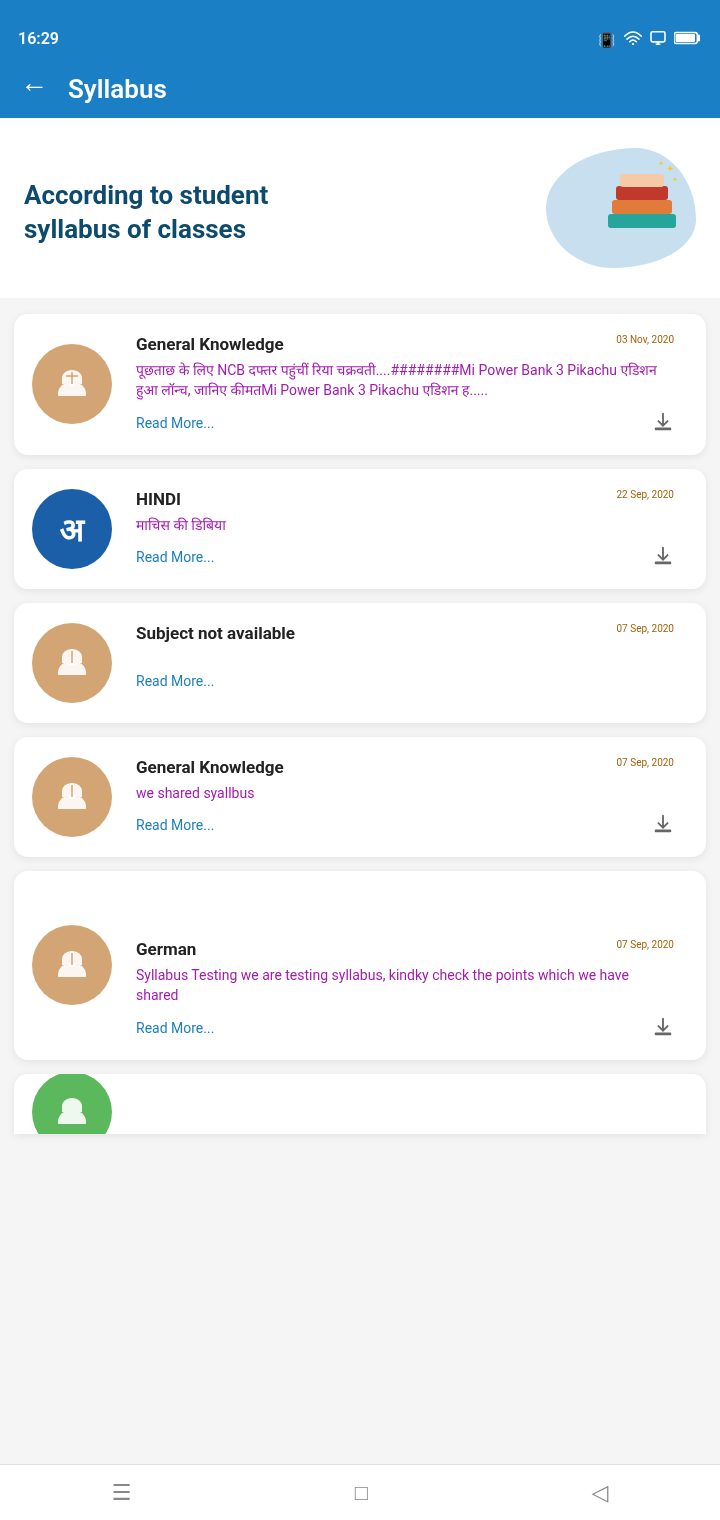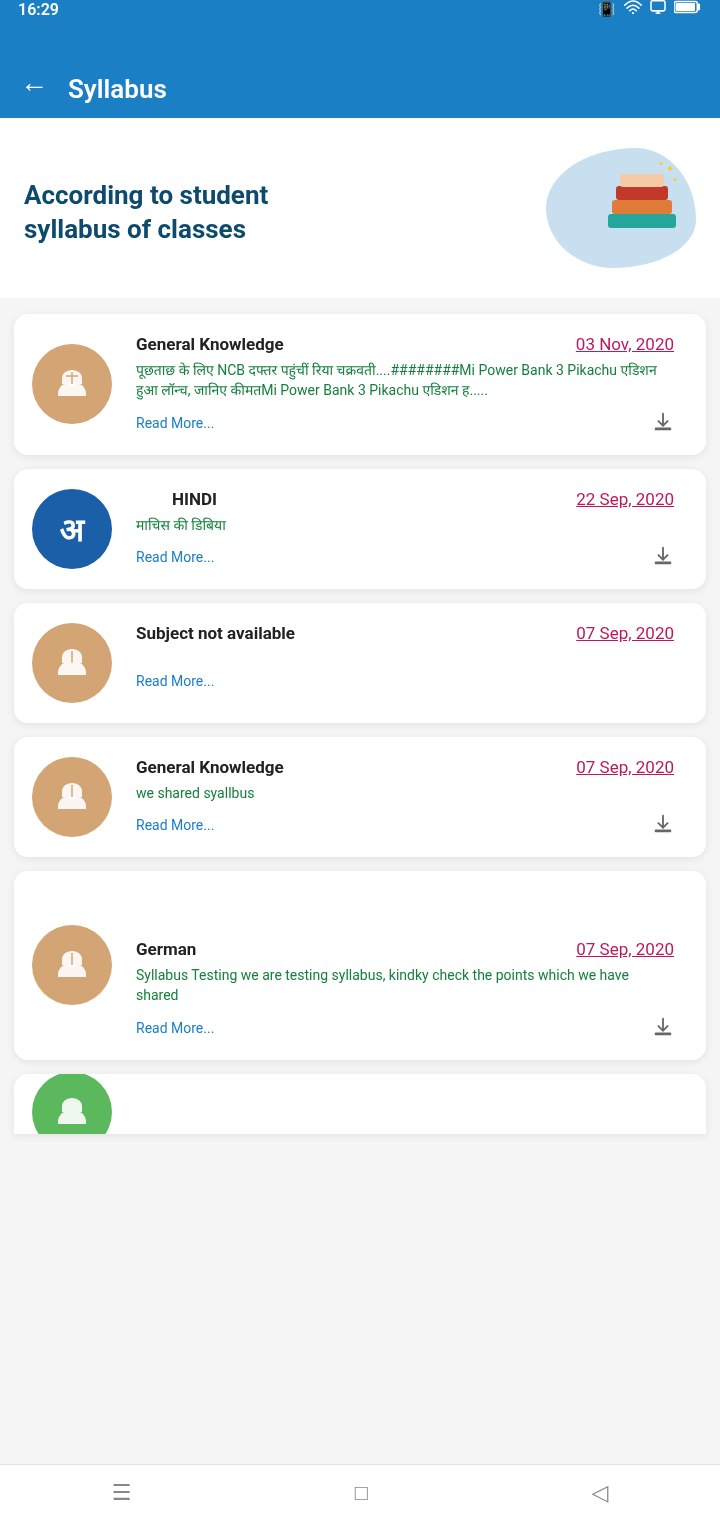--- a/index.html
+++ b/index.html
@@ -10,21 +10,21 @@
       font-family: 'Roboto', Arial, sans-serif;
       background: #f5f5f5;
       overflow-x: hidden;
     }
 
     
     .status-bar {
       background: #1a7fc4;
       height: 48px;
       display: flex;
-      align-items: flex-start;
+      align-items: flex-end;
       justify-content: space-between;
       padding: 0 18px;
       color: white;
       font-size: 15px;
       font-weight: 500;
     }
     .status-bar .time { font-size: 16px; font-weight: 600; }
     .status-icons { display: flex; align-items: center; gap: 8px; }
     .status-icon { font-size: 14px; }
 
@@ -130,29 +130,28 @@
       flex-direction: column;
     }
     .card-title {
       font-size: 17px;
       font-weight: 700;
       color: #222;
       margin-bottom: 6px;
     }
     .card-description {
       font-size: 14px;
-      color: #15803d;
+      color: #a21caf;
       line-height: 1.45;
     }
     .card-date {
-      font-size: 17px;
-      color: #be185d;
+      font-size: 10px;
+      color: #a16207;
       white-space: nowrap;
       text-align: right;
-      text-decoration: underline;
     }
     .card-footer {
       grid-column: 2;
       display: flex;
       align-items: center;
       justify-content: space-between;
       margin-top: 10px;
     }
     .read-more {
       color: #1a7fc4;
@@ -313,21 +312,21 @@
       </span>
     </div>
   </div>
 
   <div class="syllabus-card">
     <div class="card-icon blue-dark" style="background:#1a5fa8;">
 
       <span style="color:white;font-size:32px;font-weight:700;font-family:serif;">अ</span>
     </div>
     <div class="card-title-row">
-      <div style="display:flex;justify-content:space-between;align-items:flex-start;margin-left:36px;">
+      <div style="display:flex;justify-content:space-between;align-items:flex-start;">
         <span class="card-title">HINDI</span>
         <span class="card-date">22 Sep, 2020</span>
       </div>
       <span class="card-description">माचिस की डिबिया</span>
     </div>
     <div class="card-footer" style="grid-column:2;grid-row:2;display:flex;justify-content:space-between;align-items:center;margin-top:10px;">
       <span class="read-more">Read More...</span>
       <span class="download-btn">
         <svg width="22" height="22" viewBox="0 0 24 24" fill="none" stroke="#666" stroke-width="2" stroke-linecap="round">
           <path d="M12 3v13M7 11l5 5 5-5"></path>

